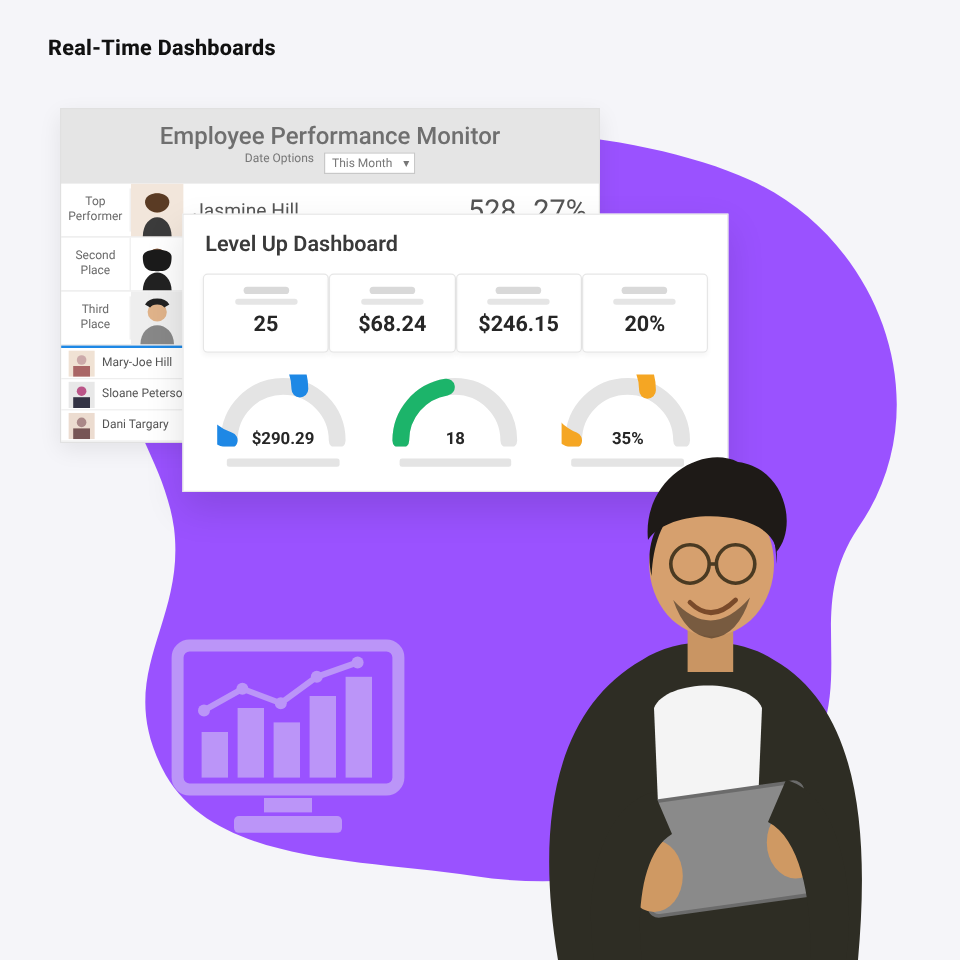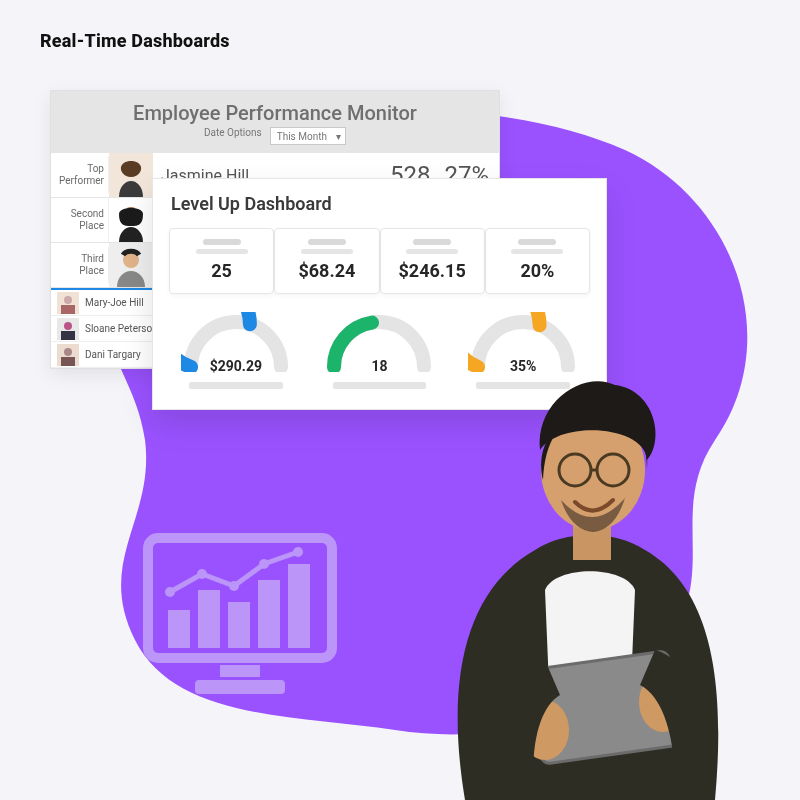--- a/index.html
+++ b/index.html
@@ -18,21 +18,21 @@
   .monitor-icon svg { width:100%; height:100%; }
 
   
   .epm { position:absolute; left:50px; top:90px; width:450px; background:#e5e5e5; border:1px solid #e0e0e0; box-shadow:0 6px 18px rgba(0,0,0,0.08); font-size:12px; color:#555; }
   .epm-title { text-align:center; font-size:20px; font-weight:500; color:#6f6f6f; padding:10px 0 2px; }
   .epm-filters { display:flex; justify-content:center; align-items:flex-start; gap:8px; font-size:10px; color:#777; padding-bottom:8px; }
   .epm-select { border:1px solid #c8c8c8; background:#fff; font-size:10px; padding:2px 18px 2px 6px; height:18px; line-height:14px; position:relative; }
   .epm-select::after { content:"▾"; position:absolute; right:4px; top:2px; color:#777; }
 
   .epm-top-row { display:flex; align-items:center; border-bottom:1px solid #e5e5e5; background:#fff; }
-  .epm-rank { width:58px; text-align:right; font-size:10px; color:#6a6a6a; padding:6px 4px; border-right:1px solid #eee; line-height:1.2; }
+  .epm-rank { width:58px; text-align:center; font-size:10px; color:#6a6a6a; padding:6px 4px; border-right:1px solid #eee; line-height:1.2; }
   .epm-avatar { width:44px; height:44px; display:flex; align-items:center; justify-content:center; }
   .epm-avatar svg, .avatar-sm svg { width:100%; height:100%; }
   .epm-name { font-size:16px; color:#555; padding-left:8px; flex:1; }
   .epm-stats { display:flex; gap:14px; margin-right:10px; }
   .epm-stat { font-size:24px; color:#555; font-weight:400; }
 
   .epm-second-row .epm-rank { padding:10px 4px; }
 
   .epm-small-list { border-top:2px solid #1e88e5; }
   .epm-small-row { display:flex; align-items:center; height:26px; border-bottom:1px solid #eee; background:#fff; }

